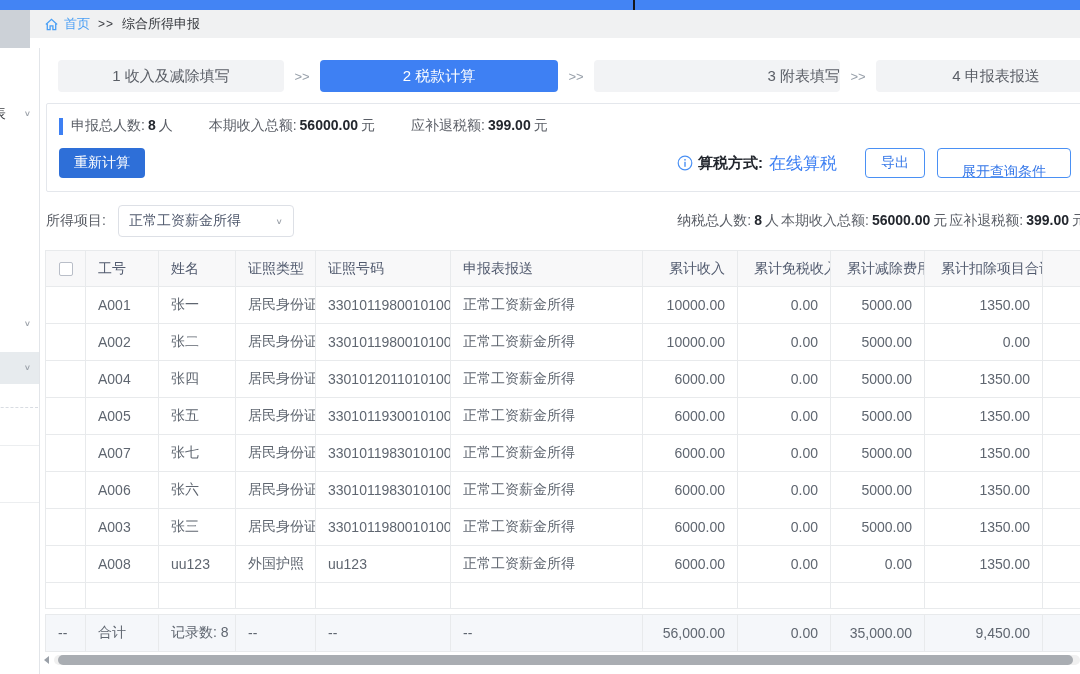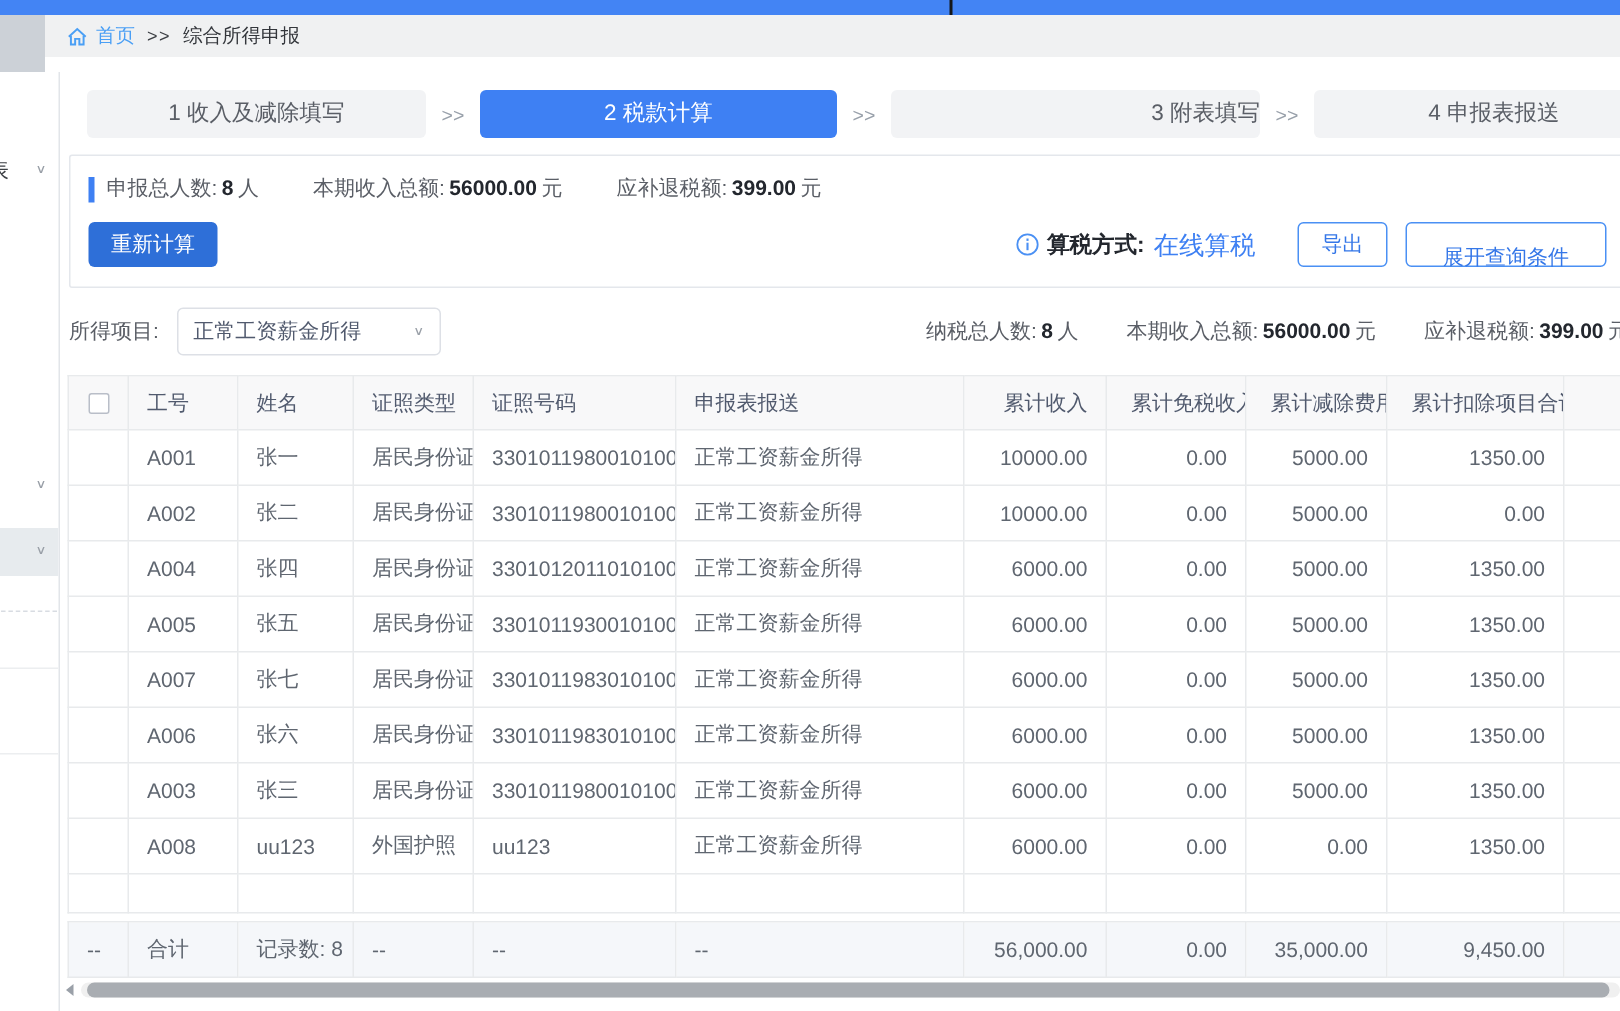--- a/index.html
+++ b/index.html
@@ -53,21 +53,21 @@
   .mode-label { font-size:15px; font-weight:bold; color:#23272e; margin-right:6px; }
   .mode-value { font-size:17px; color:#3e80f3; margin-right:16px; cursor:pointer; }
   .btn-outline { height:30px; background:#fff; border:1px solid #4a90f4; color:#3577e8; font-size:14px; border-radius:4px; cursor:pointer; font-family:inherit; padding:0 15px; margin-left:12px; }
   .btn-wide { padding:14px 24px; }
   
   .filter-row { position:absolute; top:157px; left:6px; width:1040px; display:flex; align-items:center; justify-content:space-between; white-space:nowrap; }
   .filter-left { display:flex; align-items:center; }
   .flabel { font-size:14px; color:#5a5e66; margin-right:12px; }
   .select-box { width:176px; height:32px; border:1px solid #dde0e6; border-radius:4px; display:flex; align-items:center; justify-content:space-between; padding:0 10px; font-size:14px; color:#515a6e; background:#fff; cursor:pointer; }
   .stats-right { display:flex; align-items:center; font-size:14px; color:#5a5e66; }
-  .stats-right .stat { margin:0 0 0 32px; }
+  .stats-right .stat { margin:0 0 0 2px; }
   
   .table-wrap { position:absolute; top:202px; left:5px; width:1160px; }
   table { border-collapse:collapse; table-layout:fixed; width:1154px; }
   th, td { border:1px solid #e8eaec; font-size:14px; padding:0 12px; overflow:hidden; white-space:nowrap; }
   th { height:36px; background:#f8f8f9; color:#515a6e; font-weight:400; text-align:left; }
   td { height:37px; color:#5f6670; background:#fff; }
   th.num, td.num { text-align:right;padding-left:16px; }
   tr.empty-row td { height:26px; }
   tr.gap-row td { border:none; height:6px; background:#fff; padding:0; }
   tr.foot-row td { background:#f5f7fa; }

